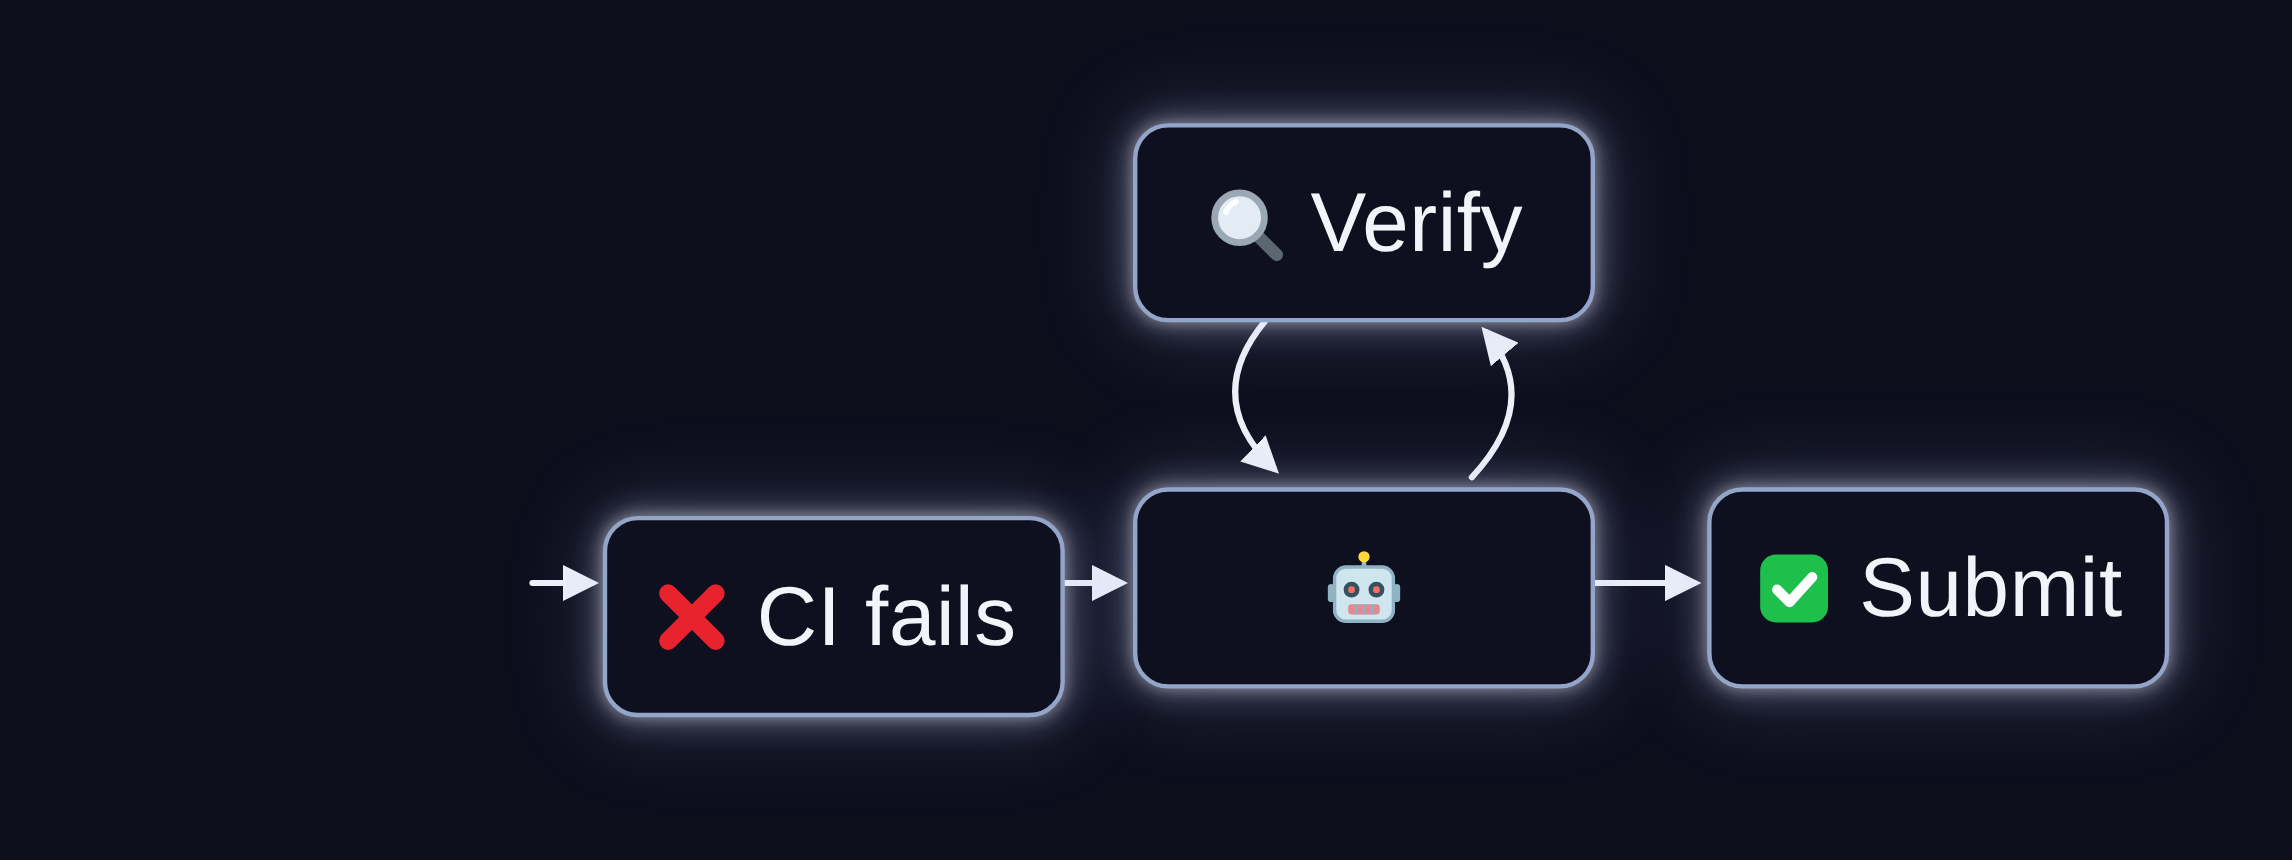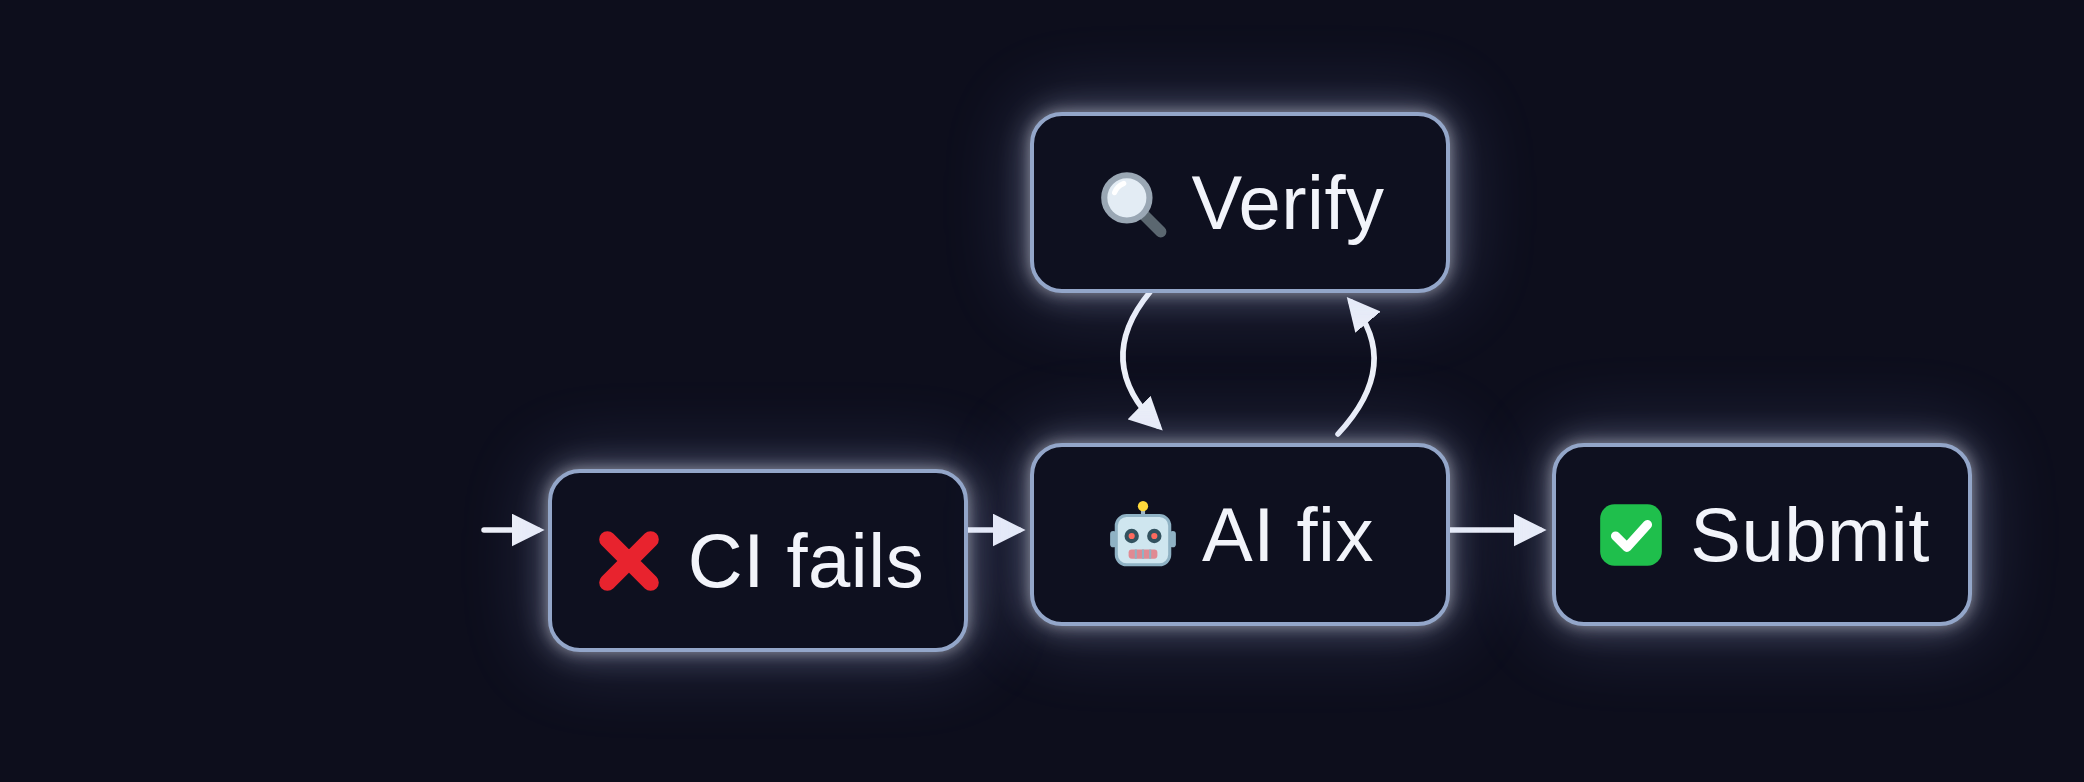--- a/index.html
+++ b/index.html
@@ -106,21 +106,20 @@
         <rect x="4" y="32" width="6" height="16" rx="3" fill="#8fb2c4"></rect>
         <rect x="62" y="32" width="6" height="16" rx="3" fill="#8fb2c4"></rect>
         <circle cx="25" cy="37" r="7" fill="#33525f"></circle>
         <circle cx="47" cy="37" r="7" fill="#33525f"></circle>
         <circle cx="25" cy="37" r="3" fill="#ff6a5e"></circle>
         <circle cx="47" cy="37" r="3" fill="#ff6a5e"></circle>
         <rect x="22" y="50" width="28" height="9" rx="3" fill="#e08a93"></rect>
         <path d="M29 50 V59 M36 50 V59 M43 50 V59" stroke="#8fb2c4" stroke-width="2"></path>
       </svg>
     </span>
-    <span class="label">AI fix</span>
   </div>
 
   <div class="node" id="node-approve">
     <span class="icon">
       <svg viewBox="0 0 72 72" xmlns="http://www.w3.org/2000/svg">
         <rect x="6" y="6" width="60" height="60" rx="14" fill="#1fbf4c"></rect>
         <path d="M21 37 L32 48 L52 26" stroke="#ffffff" stroke-width="9" fill="none" stroke-linecap="round" stroke-linejoin="round"></path>
       </svg>
     </span>
     <span class="label">Submit</span>

